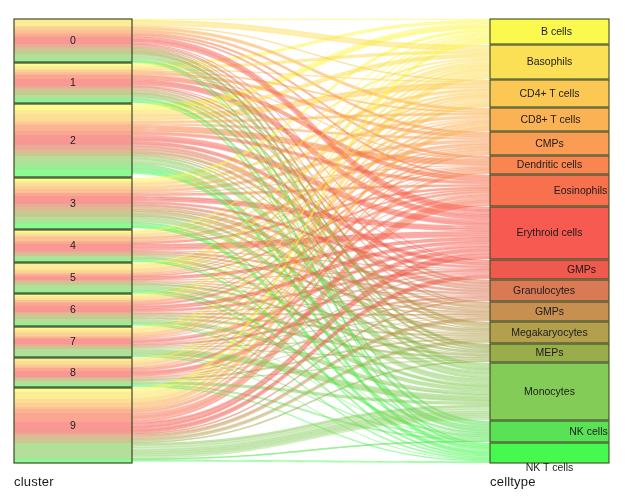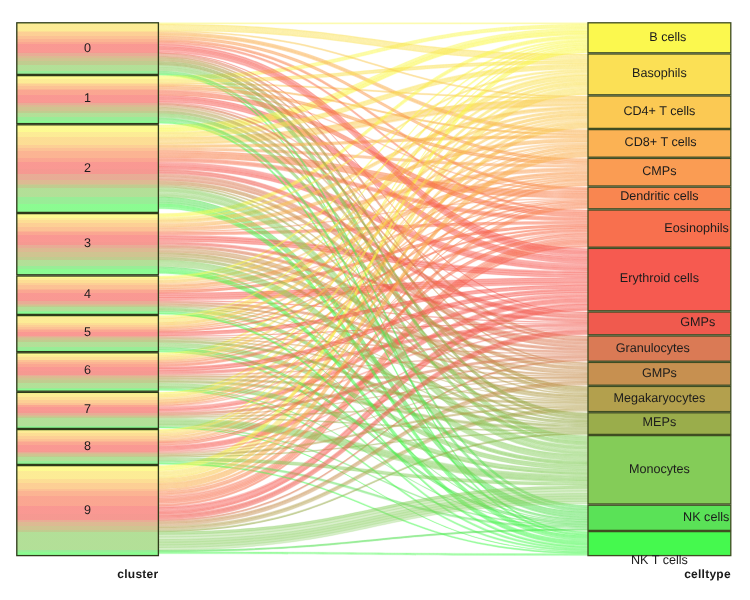--- a/index.html
+++ b/index.html
@@ -18,26 +18,25 @@
   #sankey-svg {
     position: absolute;
     left: 0;
     top: 0;
     width: 625px;
     height: 500px;
     display: block;
   }
   .axis-title {
     position: absolute;
-    font-size: 10px;
+    font-size: 13px;
     color: #1a1a1a;
-    text-align: right;
+    text-align: left;
     white-space: nowrap;
     letter-spacing: 0.2px;
-    font-weight: bold;
   }
   #cluster-axis-title {
     left: 14px;
     width: 118px;
     top: 474px;
   }
   #celltype-axis-title {
     left: 490px;
     width: 119px;
     top: 474px;

